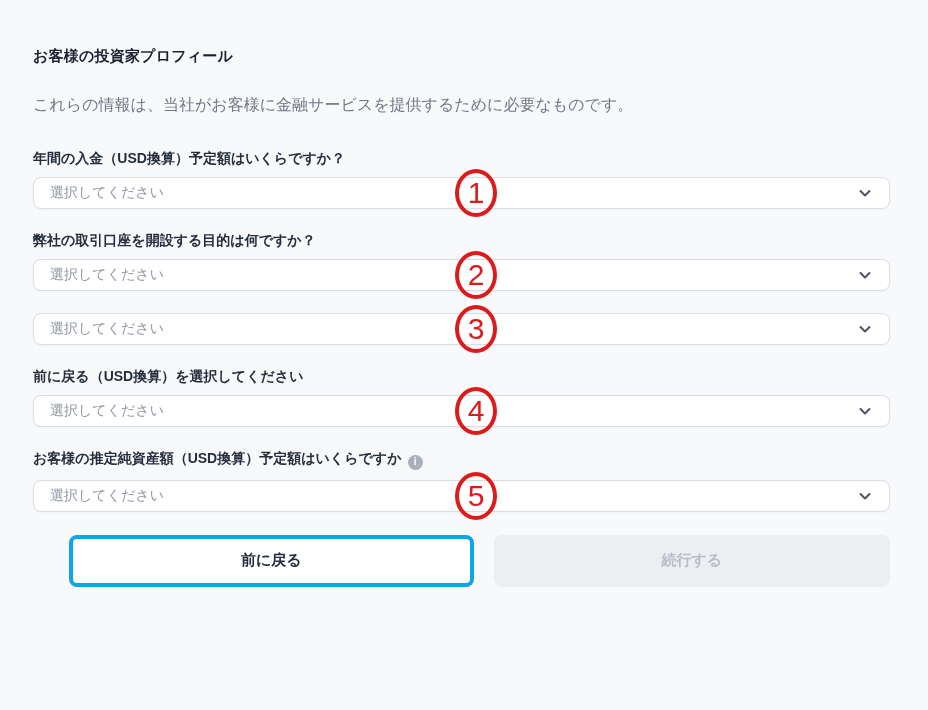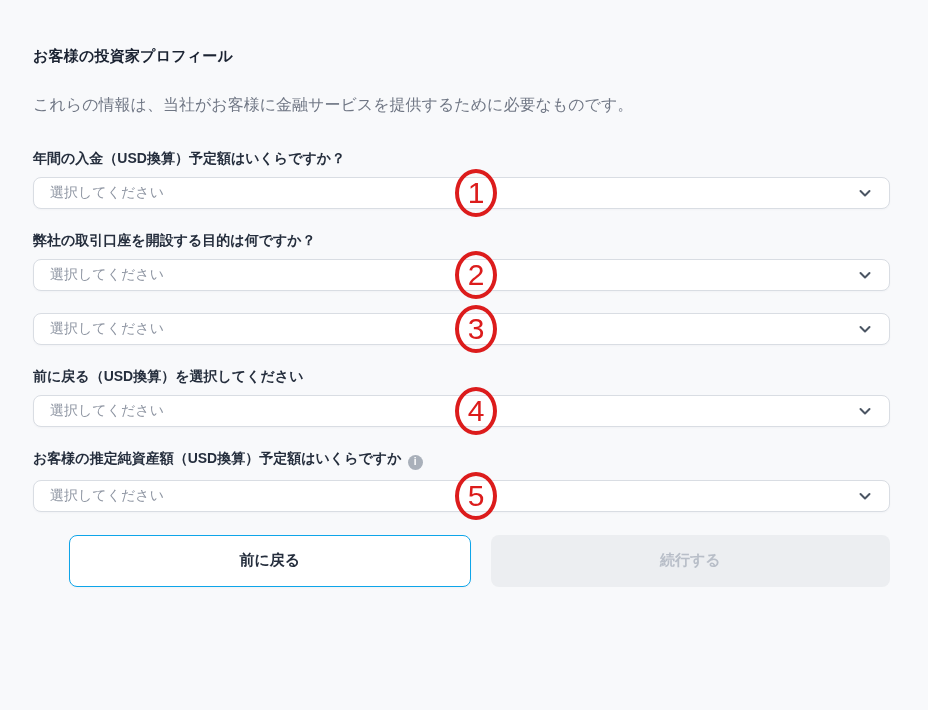--- a/index.html
+++ b/index.html
@@ -105,21 +105,21 @@
     flex: 1;
     height: 52px;
     border-radius: 8px;
     font-family: "Liberation Sans", "DejaVu Sans", sans-serif;
     font-size: 15px;
     font-weight: 700;
     cursor: pointer;
   }
   .btn-back {
     background: #ffffff;
-    border: 1px solid #0ea5e9;
+    border: 4px solid #0ea5e9;
     color: #252e3d;
     box-shadow: 0 1px 2px rgba(20, 30, 50, 0.03);
     margin-left: 36px;
   }
   .btn-continue {
     background: #eceef1;
     border: none;
     color: #b8bec8;
     cursor: default;
   }

